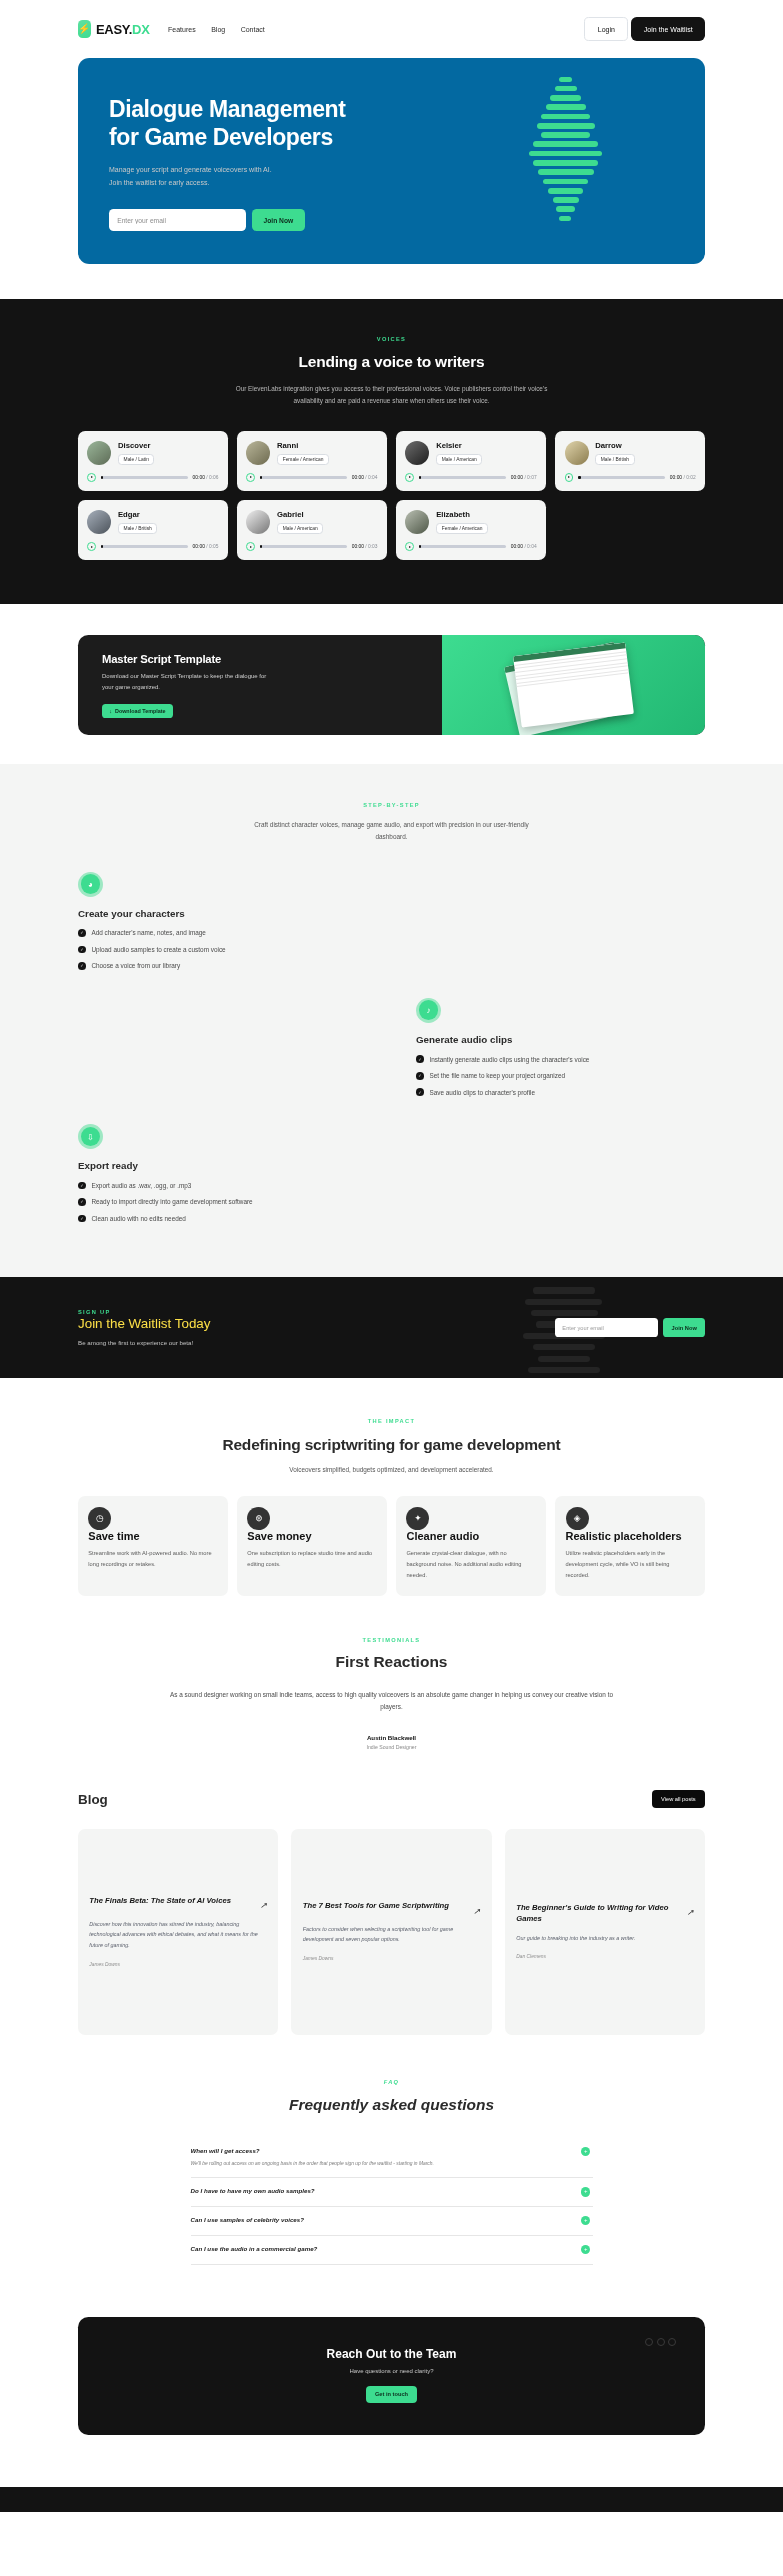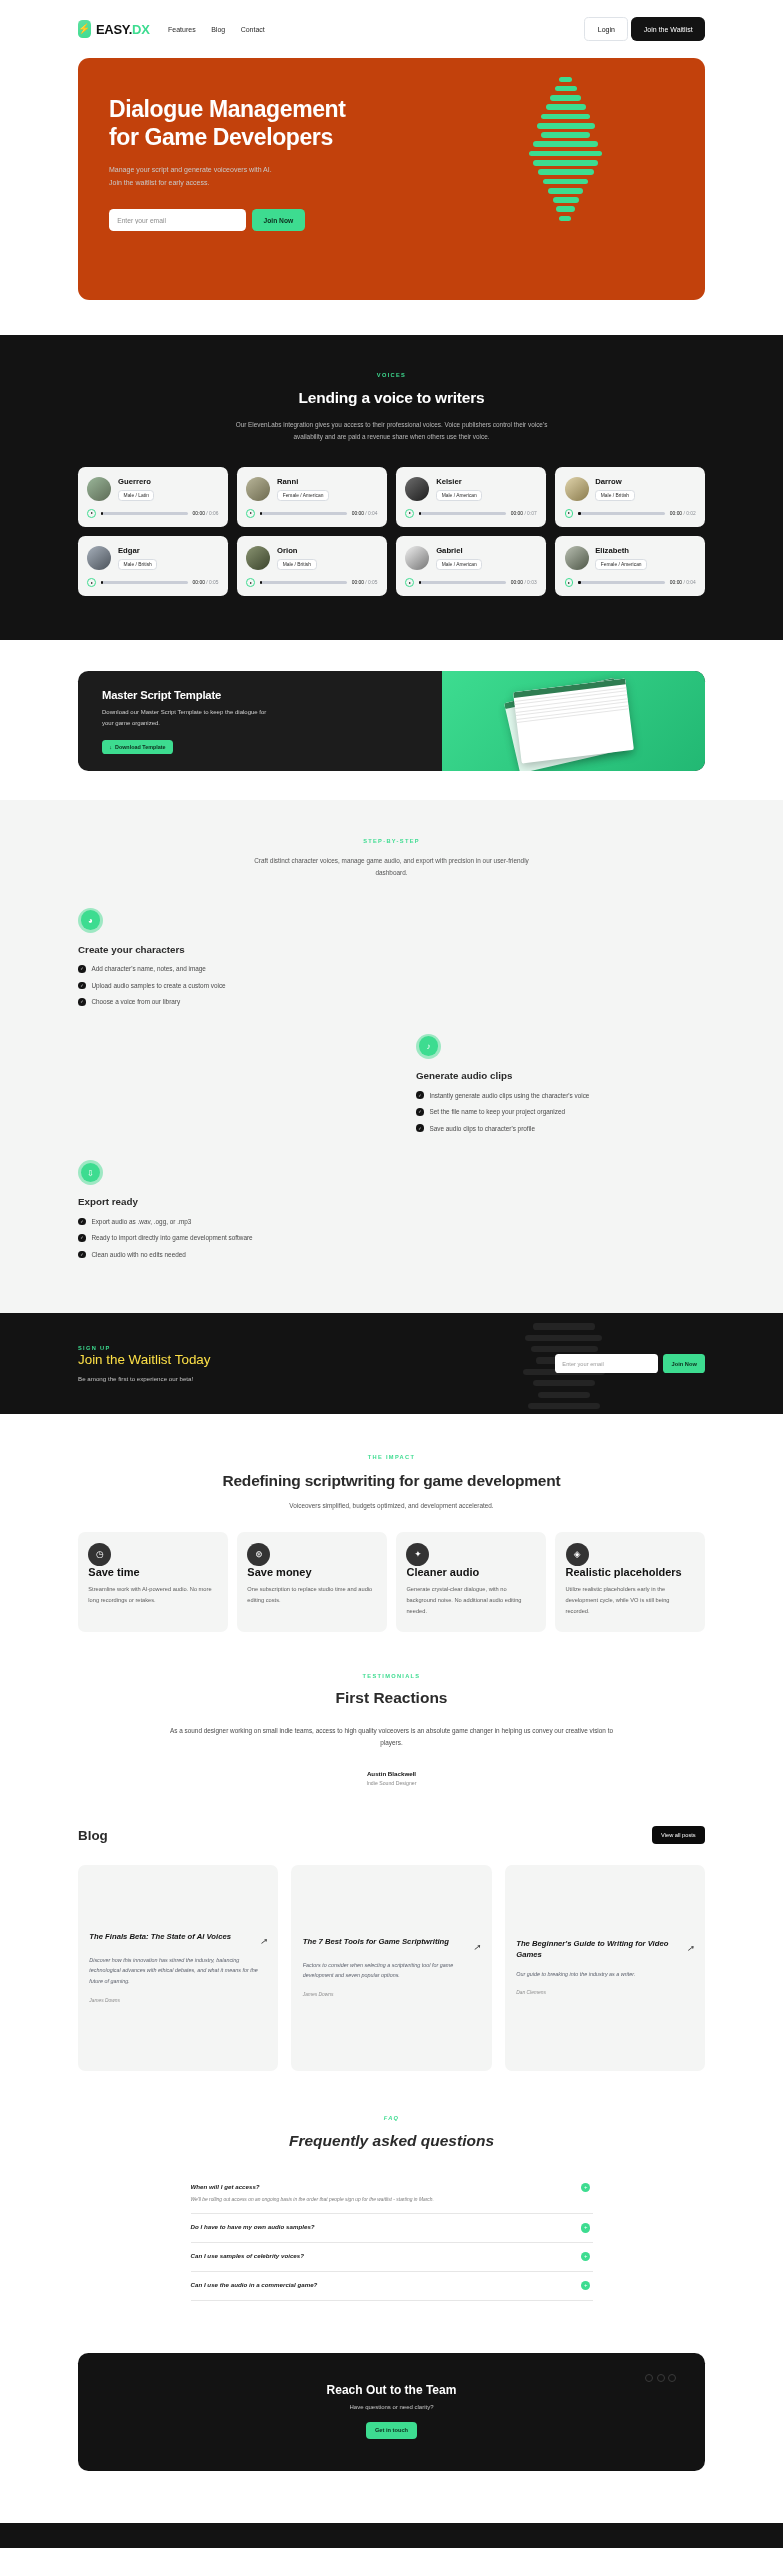--- a/index.html
+++ b/index.html
@@ -39,23 +39,23 @@
     padding: 7.2px 12.4px; font-size: 7px; color: #111; cursor: pointer;
   }
   .btn-dark {
     background: #131313; color: #fff; border: none; border-radius: 5.7px;
     padding: 8.2px 12.4px; font-size: 7px; cursor: pointer; font-weight: 400;
   }
 
   
   .hero {
     margin: 0 78px;
-    background: #c2410c;
+    background: #0369a1;
     border-radius: 11.3px;
-    height: 242px;
+    height: 206px;
     position: relative;
     overflow: hidden;
     padding: 37px 31px;
   }
   .hero h1 {
     color: #fff; font-size: 23px; line-height: 1.22; font-weight: 700;
     letter-spacing: -0.4px; max-width: 268px;
   }
   .hero p {
     color: #c9c9c9; font-size: 7px; line-height: 1.8; margin-top: 13.4px; max-width: 170px;
@@ -347,21 +347,21 @@
   </div>
 
   <div class="voices">
     <div class="eyebrow">VOICES</div>
     <h2>Lending a voice to writers</h2>
     <p class="sub">Our ElevenLabs integration gives you access to their professional voices. Voice publishers control their voice's availability and are paid a revenue share when others use their voice.</p>
     <div class="voice-grid" id="voice-grid">
         <div class="voice-card">
           <div class="voice-top">
             <div class="avatar a1"></div>
-            <div><div class="voice-name">Guerrero</div><div class="voice-tag">Male / Latin</div></div>
+            <div><div class="voice-name">Discover</div><div class="voice-tag">Male / Latin</div></div>
           </div>
           <div class="voice-player">
             <div class="play-circle">
               <div class="play-tri"></div>
             </div>
             <div class="track">
               <div class="knob"></div>
             </div>
             <div class="time"><span>00:00</span> <span class="total">/ 0:06</span></div>
           </div>
@@ -408,35 +408,20 @@
             <div class="track">
               <div class="knob"></div>
             </div>
             <div class="time"><span>00:00</span> <span class="total">/ 0:02</span></div>
           </div>
         </div>
         <div class="voice-card">
           <div class="voice-top">
             <div class="avatar a5"></div>
             <div><div class="voice-name">Edgar</div><div class="voice-tag">Male / British</div></div>
-          </div>
-          <div class="voice-player">
-            <div class="play-circle">
-              <div class="play-tri"></div>
-            </div>
-            <div class="track">
-              <div class="knob"></div>
-            </div>
-            <div class="time"><span>00:00</span> <span class="total">/ 0:05</span></div>
-          </div>
-        </div>
-        <div class="voice-card">
-          <div class="voice-top">
-            <div class="avatar a6"></div>
-            <div><div class="voice-name">Orion</div><div class="voice-tag">Male / British</div></div>
           </div>
           <div class="voice-player">
             <div class="play-circle">
               <div class="play-tri"></div>
             </div>
             <div class="track">
               <div class="knob"></div>
             </div>
             <div class="time"><span>00:00</span> <span class="total">/ 0:05</span></div>
           </div>

